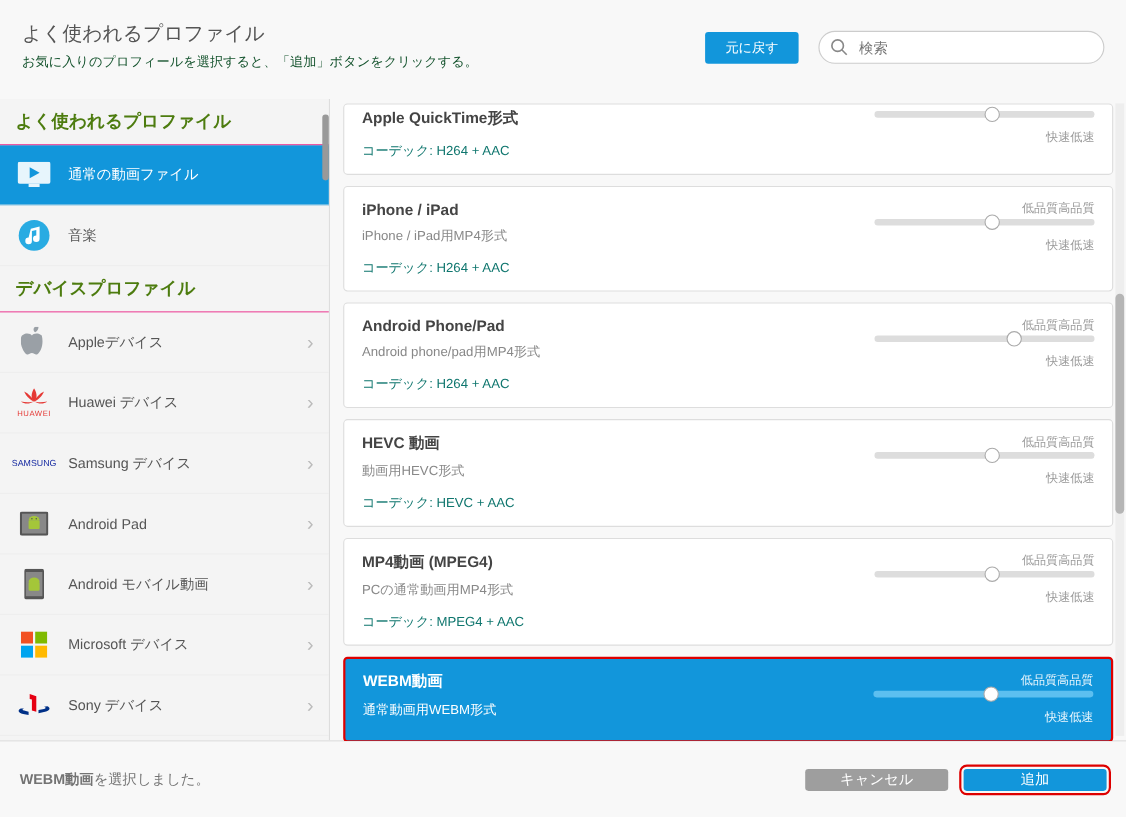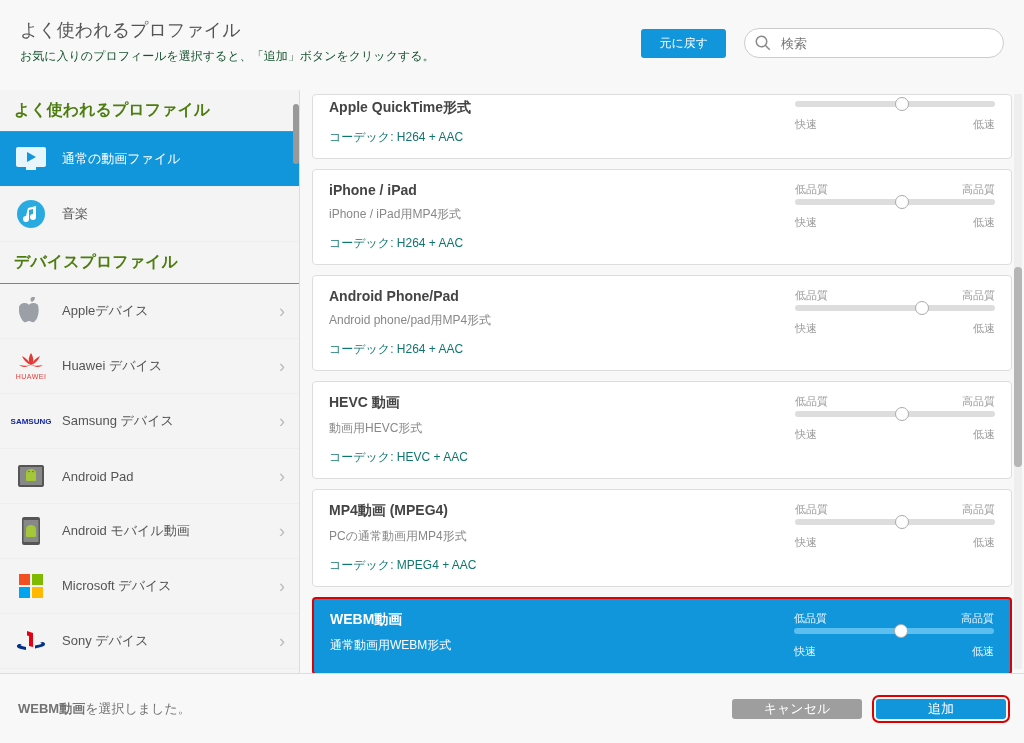--- a/index.html
+++ b/index.html
@@ -28,21 +28,21 @@
 .main { flex: 1; padding: 4px 12px 4px 12px; overflow-y: auto; position: relative; }
 .card { background: #fff; border: 1px solid #ddd; border-radius: 4px; padding: 12px 16px 12px 16px; margin-bottom: 10px; display:flex; }
 .card.selected { background: #1296db; color: #fff; border: 2px solid #d00; }
 .card .left { flex: 1; }
 .card .title { font-size: 14px; font-weight: bold; color:#444; }
 .card .desc  { font-size: 12px; color:#888; margin-top:8px; }
 .card .codec { font-size: 12px; color:#0f766e; margin-top:12px; }
 .card.selected .title, .card.selected .desc, .card.selected .codec { color:#fff; }
 .card .right { width: 210px; padding-left: 10px; }
 .sliders { font-size:11px; }
-.sliders .row { display:flex; justify-content:space-between; margin-bottom:2px; color:#999;}
+.sliders .row { display:flex; justify-content:flex-end; margin-bottom:2px; color:#999;}
 .card.selected .sliders .row { color:#eaf6fd; }
 .track { position: relative; height: 6px; background:#ddd; border-radius:3px; margin:2px 0 10px 0;}
 .card.selected .track{ background:#5cbff0; }
 .thumb { position:absolute; top:-4px; width:14px; height:14px; background:#fff; border:1px solid #aaa; border-radius:50%; }
 .main-scrollbar{ position:absolute; right:2px; top:4px; bottom:4px; width:8px; background:#eee; }
 .main-scrollbar .handle{ position:absolute; left:0; right:0; top:30%; height:200px; background:#b5b5b5; border-radius:4px;}
 
 .footer { position: absolute; bottom: 0; left:0; right:0; height: 70px; background:#f8f8f8; border-top:1px solid #ddd; display:flex; align-items:center; padding:0 18px; }
 .footer .status { font-size: 13px; color:#737373; }
 .footer .status b { font-weight:bold; }
@@ -124,21 +124,21 @@
             </g>
           </svg>
         <span style="font-size:7px;color:#e53935;letter-spacing:0.5px;">HUAWEI</span>
       </span>
       <span>Huawei デバイス</span>
       <span class="chev">›</span>
     </div>
 
     <div class="sidebar-item">
       <span class="icon-slot">
-          <span style="font-size:8px;font-weight:bold;color:#1428a0;">SAMSUNG</span>
+          <span style="font-size:8px;font-weight:normal;color:#1428a0;">SAMSUNG</span>
         </span>
       <span>Samsung デバイス</span>
       <span class="chev">›</span>
     </div>
 
     <div class="sidebar-item">
       <span class="icon-slot">
         <svg width="26" height="22" viewBox="0 0 26 22">
             <rect x="0" y="0" width="26" height="22" rx="2" fill="#555"></rect>
             <rect x="2" y="2" width="22" height="18" fill="#888"></rect>

